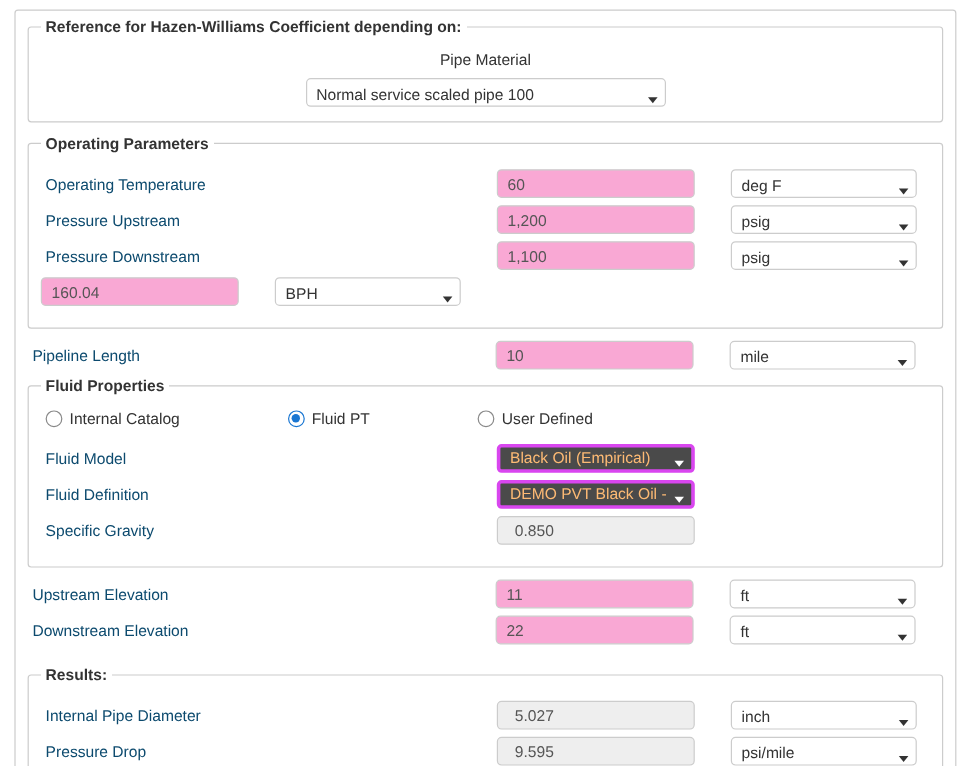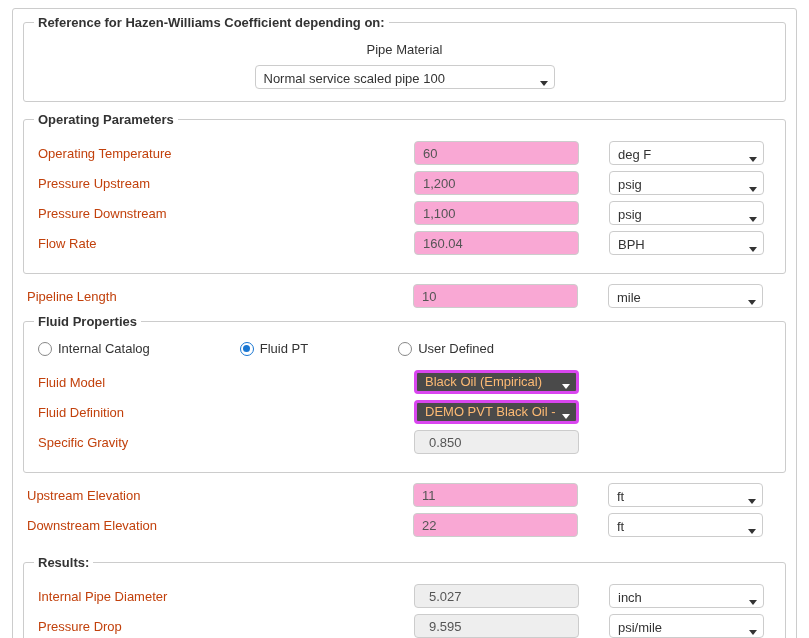--- a/index.html
+++ b/index.html
@@ -29,21 +29,21 @@
     color: #333;
     font-weight: bold;
   }
   .row {
     display: flex;
     align-items: center;
     margin: 6px 0;
   }
   .label {
     flex: 0 0 380px;
-    color: #c2410c;
+    color: #0c4a6e;
     padding-left: 4px;
   }
   .input-col {
     flex: 0 0 165px;
     margin-right: 30px;
   }
   .unit-col {
     flex: 0 0 155px;
   }
   input[type="text"] {
@@ -177,21 +177,20 @@
       <div class="input-col"><input type="text" value="1,100" style=""></div>
       <div class="unit-col">
         <div class="select">
           <span>psig</span>
           <span class="chev"></span>
         </div>
       </div>
     </div>
 
     <div class="row">
-      <div class="label">Flow Rate</div>
       <div class="input-col"><input type="text" value="160.04" style=""></div>
       <div class="unit-col">
         <div class="select">
           <span>BPH</span>
           <span class="chev"></span>
         </div>
       </div>
     </div>
   </fieldset>
 

